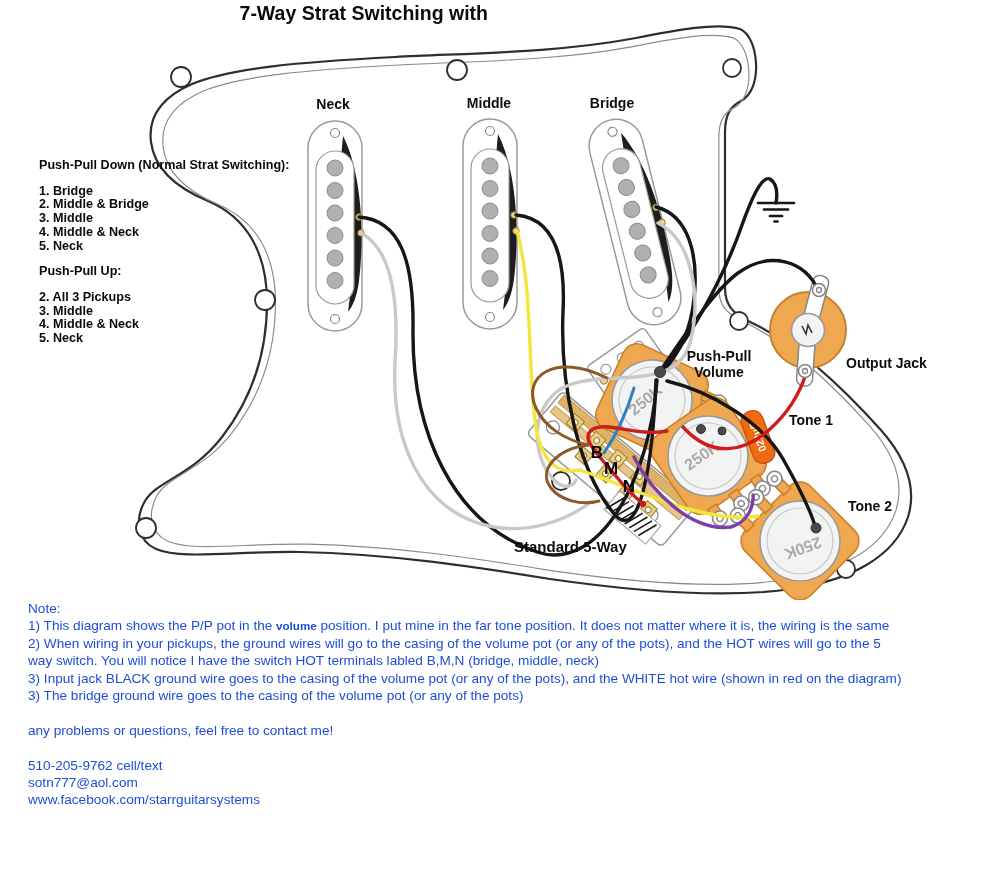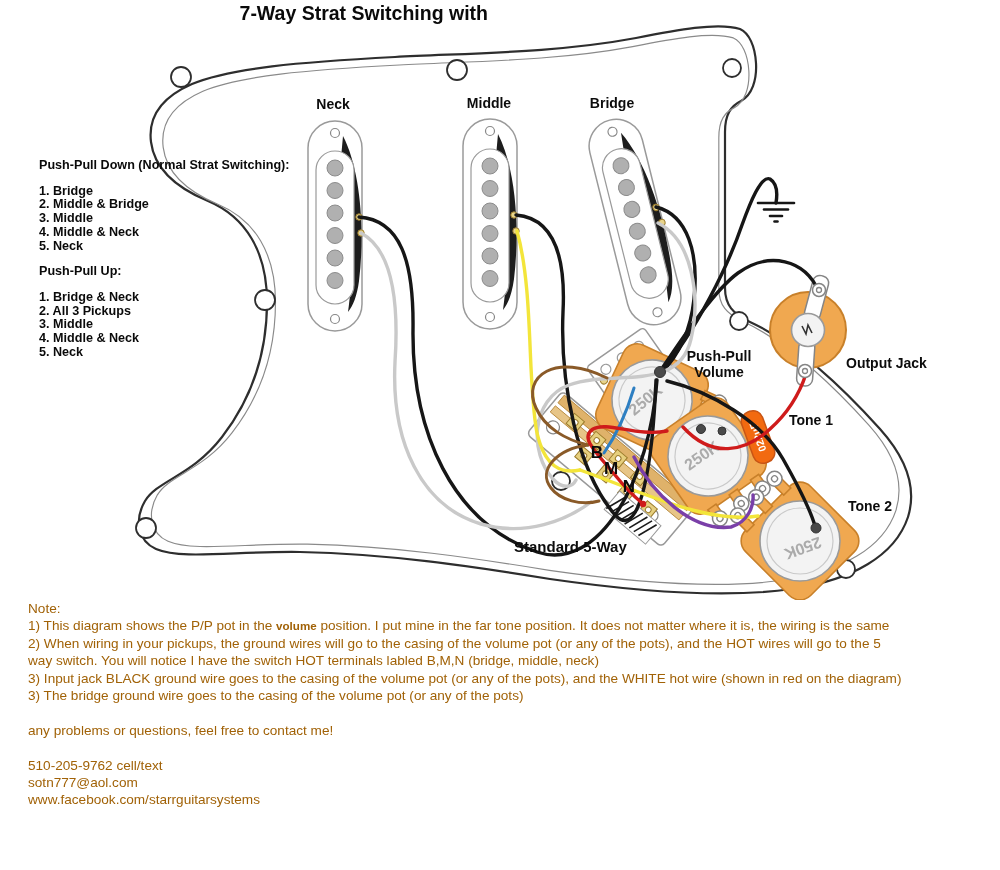--- a/index.html
+++ b/index.html
@@ -11,21 +11,21 @@
   #title{
     left:140px;top:2px;width:348px;text-align:right;
     font-weight:bold;font-size:19.5px;line-height:22px;color:#0a0a0a;
   }
   #switching{
     left:3px;top:159px;width:290px;font-weight:bold;font-size:12.6px;
     line-height:13.7px;color:#0a0a0a;margin-left:36px;
   }
   #switching .gap{height:12px;}
   #notes{
-    left:28px;top:600px;width:966px;font-size:13.6px;line-height:17.4px;color:#a16207;
+    left:28px;top:600px;width:966px;font-size:13.6px;line-height:17.4px;color:#1d4ed8;
   }
   #notes .sp{height:17.4px;}
   .vol-word{font-weight:bold;font-size:11.6px;}
   svg text{font-family:"Liberation Sans",sans-serif;}
   .lbl{font-weight:bold;font-size:14px;fill:#0c0c0c;}
   .lbl-bmn{font-weight:bold;font-size:17px;fill:#0c0c0c;}
   .potval{font-weight:bold;font-size:16px;fill:#ababab;}
   .capval{font-weight:bold;font-size:10.5px;fill:#ffffff;}
   .wire{fill:none;stroke-linecap:round;stroke-width:3.4px;}
   .wire-thin{fill:none;stroke-linecap:round;stroke-width:3px;}
@@ -313,21 +313,20 @@
   <div>Push-Pull Down (Normal Strat Switching):</div>
   <div class="gap"></div>
   <div>1. Bridge</div>
   <div>2. Middle &amp; Bridge</div>
   <div>3. Middle</div>
   <div>4. Middle &amp; Neck</div>
   <div>5. Neck</div>
   <div class="gap"></div>
   <div>Push-Pull Up:</div>
   <div class="gap"></div>
-  <div>1. Bridge &amp; Neck</div>
   <div>2. All 3 Pickups</div>
   <div>3. Middle</div>
   <div>4. Middle &amp; Neck</div>
   <div>5. Neck</div>
 </div>
 
 <div id="notes" class="abs">
   <div>Note:</div>
   <div><span>1) This diagram shows the P/P pot in the </span><span class="vol-word">volume</span><span> position. I put mine in the far tone position. It does not matter where it is, the wiring is the same</span></div>
   <div>2) When wiring in your pickups, the ground wires will go to the casing of the volume pot (or any of the pots), and the HOT wires will go to the 5</div>

